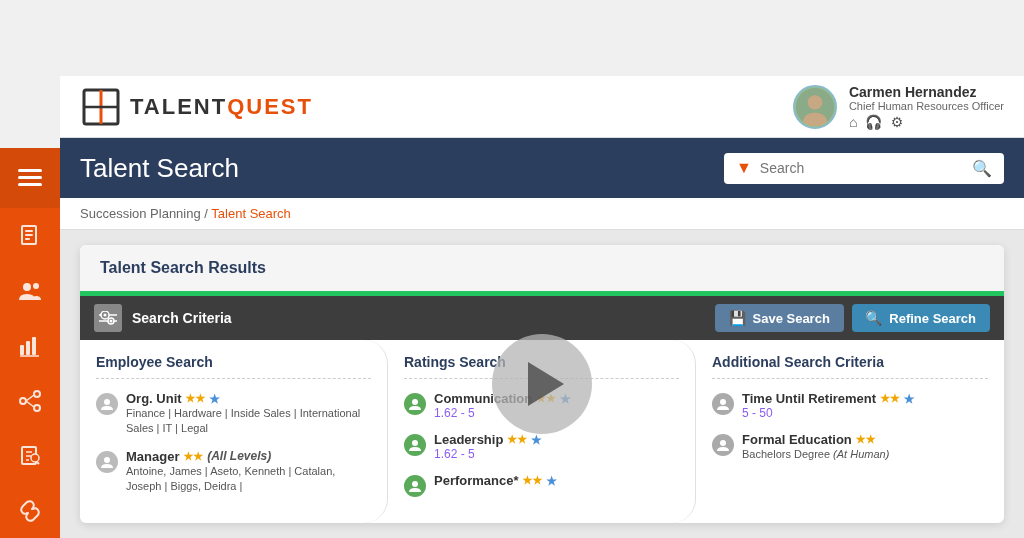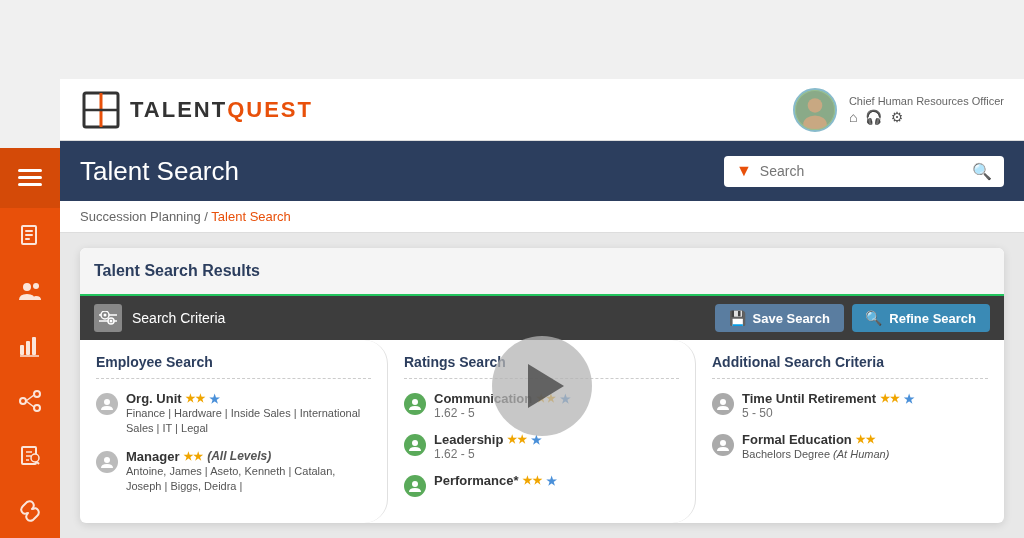--- a/index.html
+++ b/index.html
@@ -39,48 +39,48 @@
 
     
     .breadcrumb-bar { background: white; padding: 8px 20px; border-bottom: 1px solid #ddd; font-size: 13px; color: #666; }
     .breadcrumb-link { color: #e8500a; text-decoration: none; cursor: pointer; }
 
     
     .content-area { flex: 1; background: #e8e8e8; padding: 15px 20px; overflow: hidden; position: relative; }
 
     
     .results-card { background: white; border-radius: 6px; box-shadow: 0 2px 8px rgba(0,0,0,0.12); overflow: hidden; }
-    .results-header { background: #f5f5f5; padding: 14px 14px; border-bottom: 2px solid #22c55e; }
+    .results-header { background: #f5f5f5; padding: 14px 20px; border-bottom: 5px solid #22c55e; }
     .results-title { font-size: 16px; font-weight: 700; color: #2c3e5e; }
 
     
     .criteria-bar { background: #3d3d3d; display: flex; align-items: center; padding: 8px 14px; gap: 10px; }
     .criteria-icon { width: 28px; height: 28px; background: #888; border-radius: 3px; display: flex; align-items: center; justify-content: center; }
-    .criteria-label { color: white; font-size: 14px; font-weight: 400; flex: 1; }
+    .criteria-label { color: white; font-size: 14px; font-weight: 700; flex: 1; }
     .criteria-buttons { display: flex; gap: 8px; }
     .criteria-btn { display: flex; align-items: center; gap: 6px; padding: 6px 14px; border-radius: 4px; border: none; cursor: pointer; font-size: 13px; font-weight: 600; }
     .btn-save { background: #5a7da0; color: white; }
     .btn-refine { background: #3a8ab5; color: white; }
     .btn-icon { font-size: 14px; }
 
     
     .search-columns { display: grid; grid-template-columns: 1fr 1fr 1fr; gap: 0; }
     .search-col { padding: 14px 16px; border-right: 1px solid #e0e0e0; border-radius: 24px; }
     .search-col:last-child { border-right: none; }
     .col-title { font-size: 14px; font-weight: 700; color: #2c3e5e; margin-bottom: 12px; border-bottom: 1px dashed #ccc; padding-bottom: 8px; }
 
     
     .search-item { display: flex; align-items: flex-start; gap: 8px; margin-bottom: 12px; }
     .item-avatar { width: 22px; height: 22px; border-radius: 50%; background: #bbb; display: flex; align-items: center; justify-content: center; font-size: 10px; color: white; flex-shrink: 0; margin-top: 2px; }
     .item-content { flex: 1; }
     .item-label { font-size: 13px; font-weight: 700; color: #333; display: flex; align-items: center; gap: 4px; }
     .item-stars { color: #f0a500; font-size: 11px; }
     .item-italic { font-style: italic; font-size: 12px; color: #555; }
     .item-detail { font-size: 11px; color: #555; line-height: 1.4; }
-    .item-range { font-size: 12px; color: #737373; }
+    .item-range { font-size: 12px; color: #8b5cf6; }
 
     
     .video-overlay { position: absolute; top: 0; left: 0; right: 0; bottom: 0; display: flex; align-items: center; justify-content: center; pointer-events: none; }
     .play-button { width: 100px; height: 100px; background: rgba(180,180,180,0.75); border-radius: 50%; display: flex; align-items: center; justify-content: center; }
     .play-triangle { width: 0; height: 0; border-top: 22px solid transparent; border-bottom: 22px solid transparent; border-left: 36px solid rgba(80,80,80,0.85); margin-left: 8px; }
 
     
     .logo-svg { display: flex; align-items: center; gap: 8px; }
   </style>
 </head>
@@ -163,20 +163,21 @@
           <div class="avatar-img">
             <svg width="44" height="44" viewBox="0 0 44 44">
               <circle cx="22" cy="22" r="22" fill="#8aaa88"></circle>
               <circle cx="22" cy="17" r="8" fill="#c8a882"></circle>
               <ellipse cx="22" cy="38" rx="13" ry="10" fill="#c8a882"></ellipse>
               <circle cx="22" cy="22" r="22" fill="none" stroke="#98c090" stroke-width="2"></circle>
             </svg>
           </div>
         </div>
         <div class="user-info">
+          <span class="user-name">Carmen Hernandez</span>
           <span class="user-title">Chief Human Resources Officer</span>
           <div class="user-icons">
             <span class="user-icon">⌂</span>
             <span class="user-icon">🎧</span>
             <span class="user-icon">⚙</span>
           </div>
         </div>
       </div>
     </div>
 

